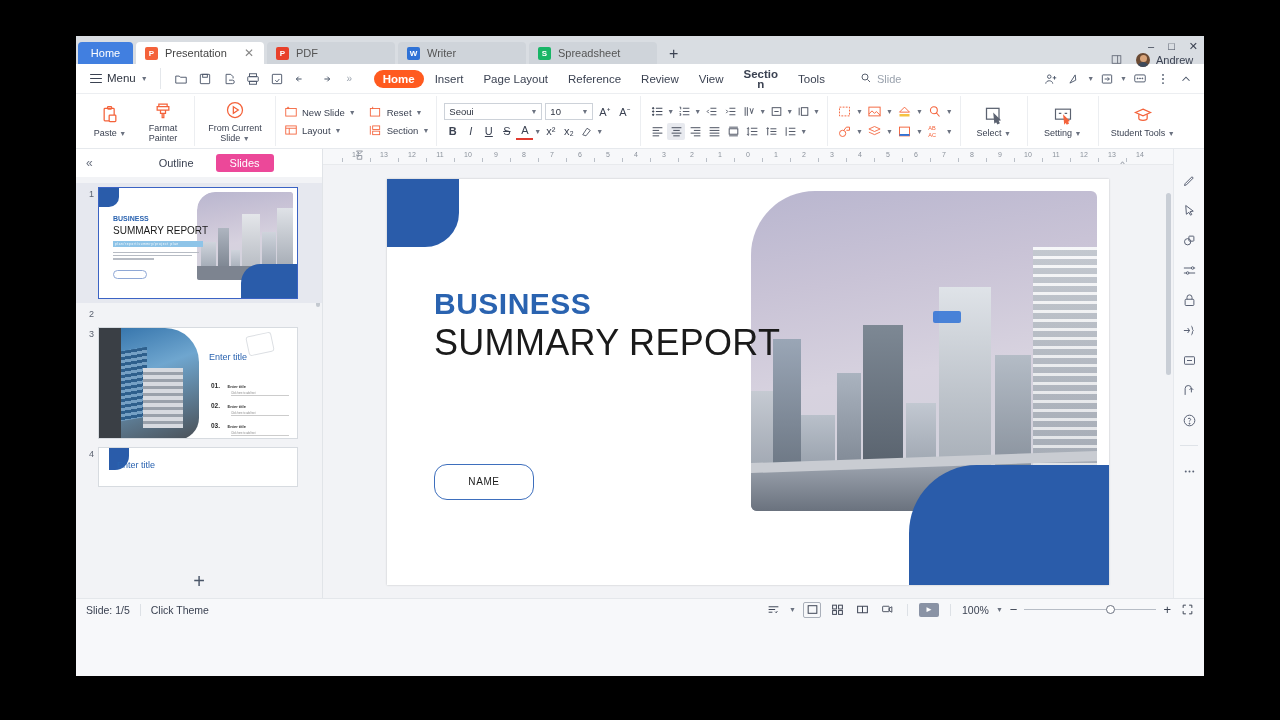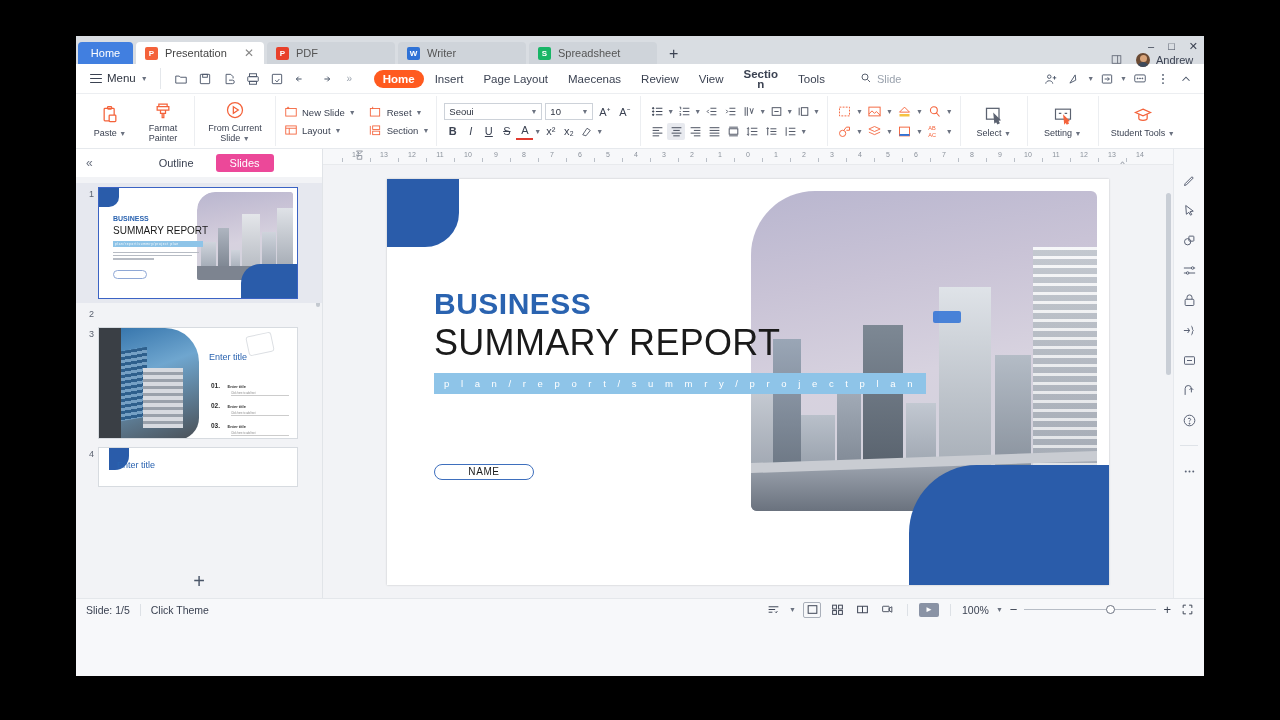--- a/index.html
+++ b/index.html
@@ -129,21 +129,21 @@
               border-radius:64px 6px 6px 6px; }
   .sky { position:absolute; inset:0; background:linear-gradient(170deg,#b9b6cf 0%,#c9c3d6 28%,#d7d2df 55%,#cfd2da 100%);}
   .bldg { position:absolute; bottom:0; background:linear-gradient(180deg,#cfd4dc,#8e97a4);}
   .sl-botright { position:absolute; right:0; bottom:0; width:200px; height:120px; background:#2a5caa;
                  border-radius:68px 0 0 0;}
   .sl-title1 { position:absolute; left:47px; top:108px; font-size:30px; color:#2a63b0; font-weight:bold; letter-spacing:.5px;}
   .sl-title2 { position:absolute; left:47px; top:143px; font-size:36px; color:#1a1a1a; letter-spacing:.3px;}
   .sl-band { position:absolute; left:47px; top:194px; background:#8ec4e8; color:#fff; font-size:9.5px;
              letter-spacing:4.5px; padding:5px 9px 5px 10px; white-space:nowrap;}
   .sl-body { position:absolute; left:47px; top:228px; width:330px; font-size:8.2px; color:#3c3c3c; line-height:11px;}
-  .sl-namebtn { position:absolute; left:47px; top:285px; width:100px; height:16px; border:1.2px solid #3e6fbd;
+  .sl-namebtn { position:absolute; left:47px; top:285px; width:100px; height:36px; border:1.2px solid #3e6fbd;
                 border-radius:13px; display:flex; align-items:center; justify-content:center; font-size:10px;
                 color:#1a1a1a; letter-spacing:.6px; background:#fff;}
 
   
   .mini { position:absolute; inset:0; }
   .m-tl { position:absolute; left:0; top:0; width:20px; height:19px; background:#2a5caa; border-radius:0 0 10px 0;}
   .m-photo { position:absolute; overflow:hidden; }
   .m-br { position:absolute; right:0; bottom:0; width:56px; height:34px; background:#2a5caa; border-radius:19px 0 0 0;}
   .m-t1 { position:absolute; font-weight:bold; color:#2a63b0;}
   .m-t2 { position:absolute; color:#1a1a1a;}
@@ -246,21 +246,21 @@
               <path d="M20 12h-9a6 6 0 000 0"></path>
             </svg>
           </span>
       <span class="qicon" style="font-size:10px;color:#9aa2ad;">»</span>
     </div>
 
     <div class="menus">
       <div class="mitem active">Home</div>
       <div class="mitem">Insert</div>
       <div class="mitem">Page Layout</div>
-      <div class="mitem">Maecenas</div>
+      <div class="mitem">Reference</div>
       <div class="mitem">Review</div>
       <div class="mitem">View</div>
       <div class="mitem wrap" style="white-space:pre-line;font-weight:bold;">Sectio
 n</div>
       <div class="mitem">Tools</div>
     </div>
 
     <div class="searchbox">
       <span><svg viewBox="0 0 24 24" width="12" height="12" fill="none" stroke="#5b6270" stroke-width="2">
               <circle cx="10" cy="10" r="6"></circle>
@@ -820,21 +820,20 @@
             </div>
             <div style="position:absolute;left:182px;top:120px;width:28px;height:12px;background:#2f72d6;border-radius:2px;opacity:.85;"></div>
             <div class="bldg" style="left:0;width:346px;height:46px;background:linear-gradient(180deg,#9ba2ad,#6a727e);"></div>
             <div style="position:absolute;left:0;bottom:44px;width:346px;height:10px;background:#c9ccd2;transform:skewY(-2deg);"></div>
           </div>
 
           <div class="sl-botright"></div>
 
           <div class="sl-title1">BUSINESS</div>
           <div class="sl-title2">SUMMARY REPORT</div>
-          <div class="sl-band">p l a n / r e p o r t / s u m m r y / p r o j e c t   p l a n</div>
           <div class="sl-namebtn">NAME</div>
         </div>
 
         <div class="vscroll">
           <div class="vthumb"></div>
         </div>
       </div>
 
     </div>
 

